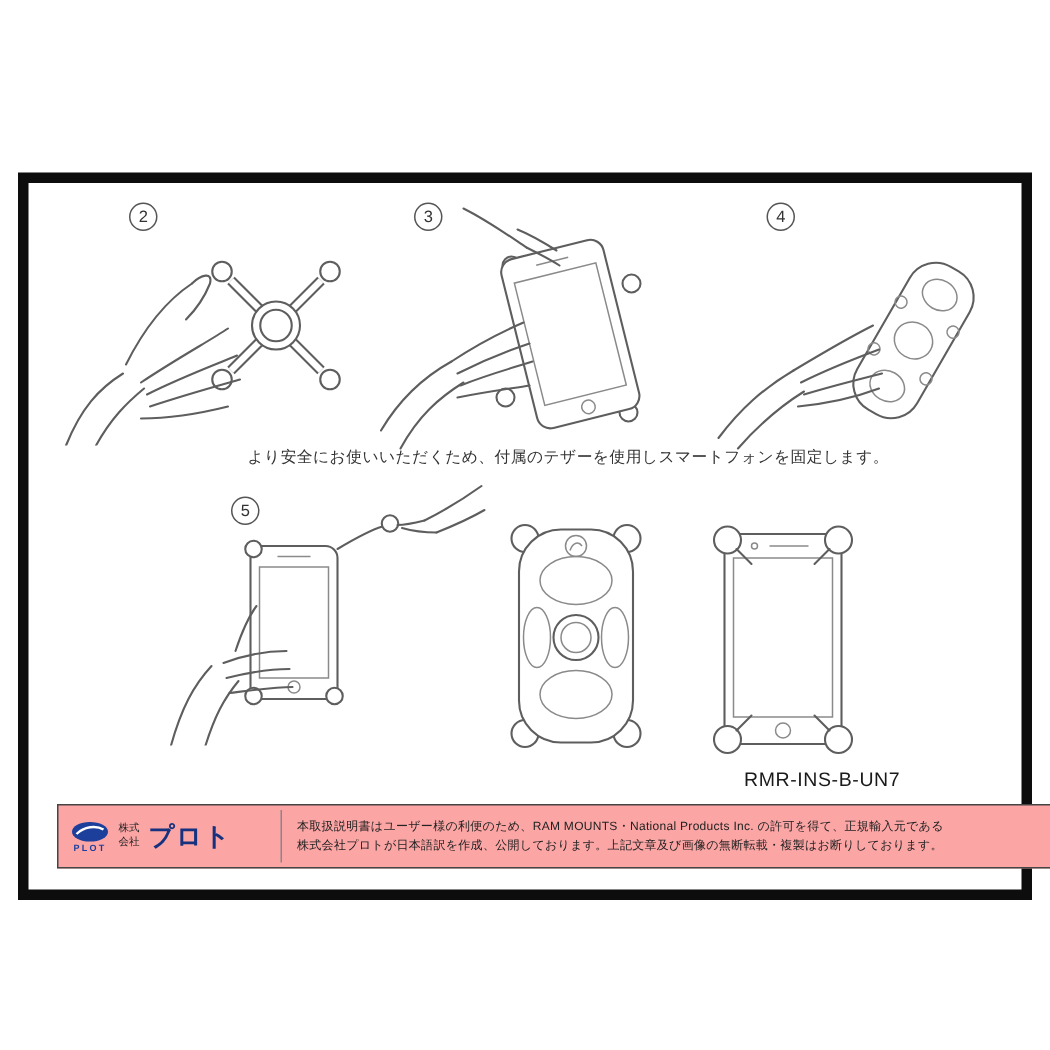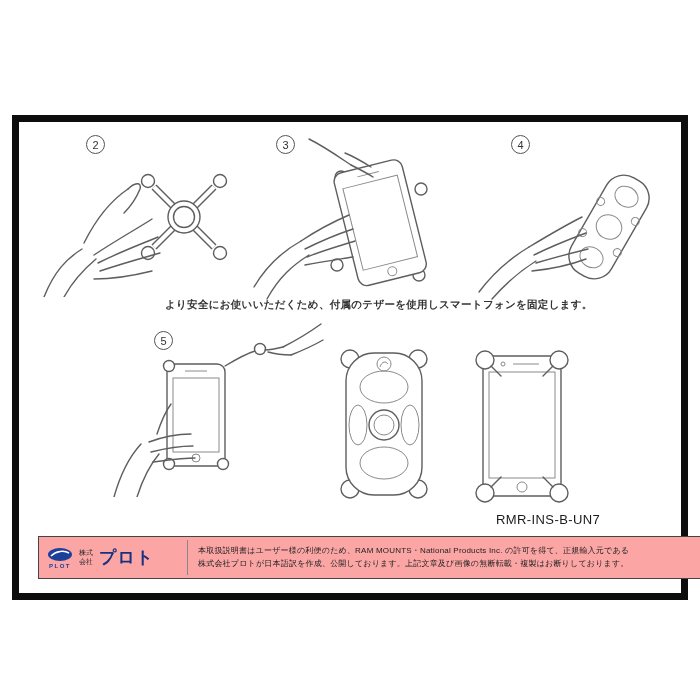--- a/index.html
+++ b/index.html
@@ -15,21 +15,21 @@
     position:absolute; width:19px; height:19px; border:1.2px solid #555;
     border-radius:50%; color:#333; font-size:11px; line-height:18px;
     text-align:center; box-sizing:border-box; background:#fff;
   }
   .illus { position:absolute; }
   .sketch { stroke:#5e5e5e; fill:none; stroke-width:1.4; stroke-linecap:round; stroke-linejoin:round; }
   .solid  { fill:#ffffff; stroke:#5e5e5e; stroke-width:1.4; }
   .thin   { stroke:#8a8a8a; fill:none; stroke-width:1; }
   .caption {
     position:absolute; left:146px; top:176px; width:400px; text-align:left;
-    font-size:10.5px; color:#333; letter-spacing:0.3px; white-space:nowrap;font-weight:bold;
+    font-size:10.5px; color:#333; letter-spacing:0.3px; white-space:nowrap;
   }
   .part-number {
     position:absolute; left:477px; top:390px; width:160px; 
     font-size:13px; color:#1a1a1a; letter-spacing:0.4px;
   }
   .footer {
     position:absolute; left:19px; top:414px; width:682px; height:43px;
     border:1px solid #444; box-sizing:border-box; display:flex; align-items:stretch;
     background:#fca5a5;
   }

